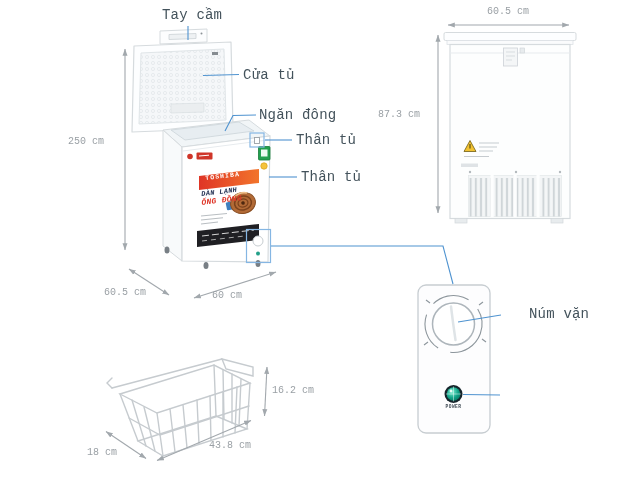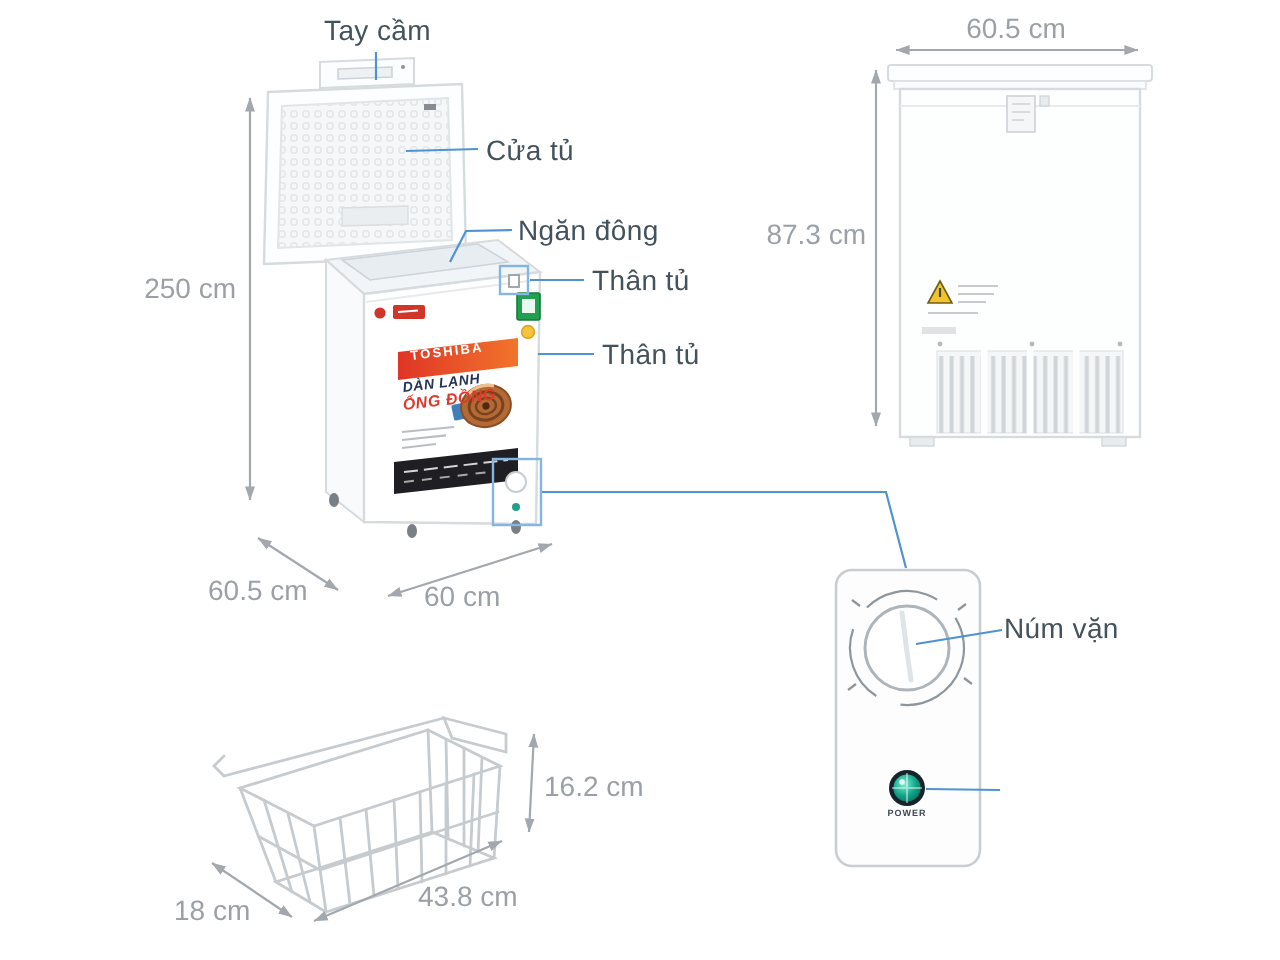--- a/index.html
+++ b/index.html
@@ -1,27 +1,27 @@
 <!DOCTYPE html>
 <html><head>
 <meta charset="utf-8">
 <style>
   html,body{margin:0;padding:0;background:#ffffff;}
   .canvas{position:relative;width:640px;height:480px;background:#ffffff;overflow:hidden;
-          font-family:Liberation Sans, sans-serif;}
+          font-family:Liberation Mono, monospace;}
   svg.layer{position:absolute;left:0;top:0;width:640px;height:480px;}
   .lbl{position:absolute;font-size:14px;color:#43525b;white-space:nowrap;letter-spacing:.2px;}
-  .dim{position:absolute;font-size:14px;color:#9aa0a5;white-space:nowrap;}
+  .dim{position:absolute;font-size:10px;color:#9aa0a5;white-space:nowrap;}
   .mini{position:absolute;white-space:nowrap;transform-origin:0 0;line-height:1;}
   .brand-txt{font-size:6.5px;font-weight:bold;color:#ffffff;letter-spacing:1.1px;transform:rotate(-6.6deg);}
   .feat1{font-size:7px;font-weight:800;font-style:italic;color:#253355;transform:rotate(-6.6deg);letter-spacing:.3px;}
   .feat2{font-size:8px;font-weight:800;font-style:italic;color:#df392c;transform:rotate(-6.6deg);letter-spacing:.3px;}
   .power-txt{font-size:4.5px;font-weight:bold;color:#3f4a54;letter-spacing:.5px;text-align:center;width:31px;}
-  .two-line{line-height:17px;}
-  .ra{text-align:right;}
+  .two-line{line-height:17px;margin-left:27px;}
+  .ra{}
   .ca{text-align:center;}
 </style>
 </head>
 <body>
 
 <div class="canvas">
 
   <svg class="layer" viewBox="0 0 640 480" aria-hidden="true">
     <defs>
       <marker id="arwE" markerWidth="8" markerHeight="8" refX="6.8" refY="3.5" orient="auto" markerUnits="userSpaceOnUse">

